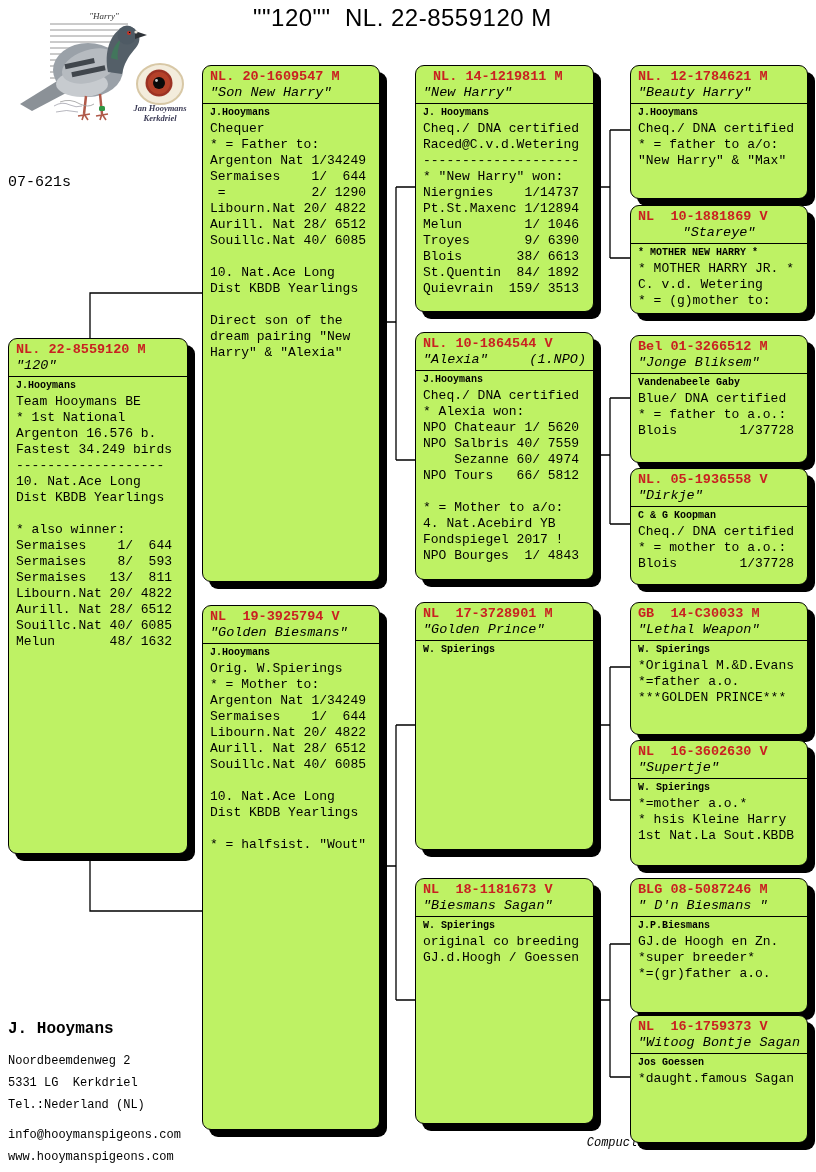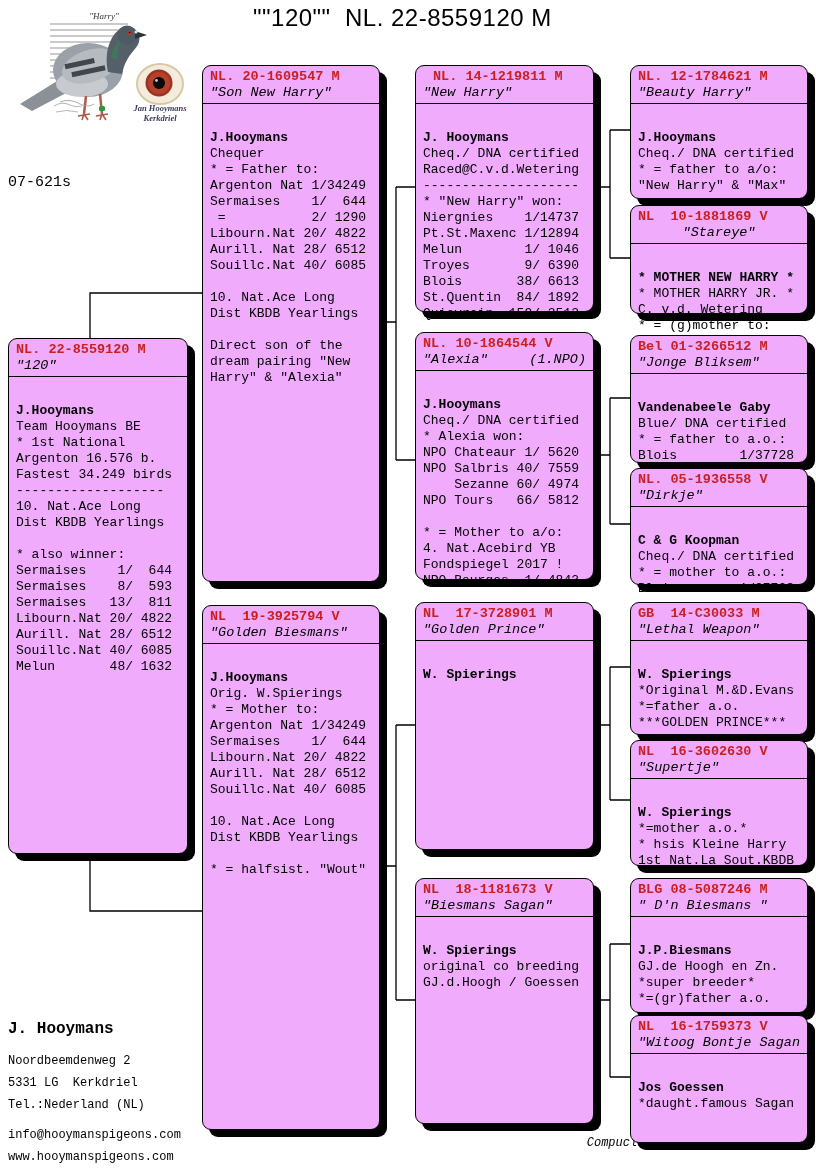--- a/index.html
+++ b/index.html
@@ -5,28 +5,28 @@
   html,body{margin:0;padding:0;background:#ffffff;}
   body{position:relative;width:816px;height:1172px;overflow:hidden;
        font-family:"Liberation Mono","DejaVu Sans Mono",monospace;color:#000;}
 
   .title{position:absolute;left:253px;top:4px;font-family:"Liberation Sans","DejaVu Sans",sans-serif;
          font-size:24px;letter-spacing:.5px;white-space:pre;}
 
   .code{position:absolute;left:8px;top:174px;font-size:15px;}
 
   
-  .box{position:absolute;background:#f0abfc;border:1.5px solid #000;border-radius:9px;
+  .box{position:absolute;background:#bef264;border:1.5px solid #000;border-radius:9px;
        box-shadow:7px 7px 0 0 #000;z-index:2;}
   .ring{padding:3px 7px 0 7px;font-size:13.5px;line-height:16px;font-weight:bold;white-space:pre;}
   .name{padding:0 7px;font-size:13.5px;line-height:16px;font-style:italic;white-space:pre;
         display:flex;justify-content:space-between;}
   .name.center{justify-content:center;}
   .rule{border-top:1.5px solid #000;margin-top:2px;}
-  .owner{padding:1px 7px 0 7px;font-size:13px;line-height:16px;font-weight:bold;white-space:pre;margin-top:25px;}
+  .owner{padding:1px 7px 0 7px;font-size:10px;line-height:16px;font-weight:bold;white-space:pre;}
   .blines{padding:0 7px;font-size:13px;line-height:16px;white-space:pre;}
 
   
   #b-main{left:8px;  top:338px;width:178px;height:514px;}
   #b-p1  {left:202px;top:65px; width:176px;height:515px;}
   #b-p2  {left:202px;top:605px;width:176px;height:523px;}
   #b-g1  {left:415px;top:65px; width:177px;height:245px;}
   #b-g2  {left:415px;top:332px;width:177px;height:246px;}
   #b-g3  {left:415px;top:602px;width:177px;height:246px;}
   #b-g4  {left:415px;top:878px;width:177px;height:244px;}

